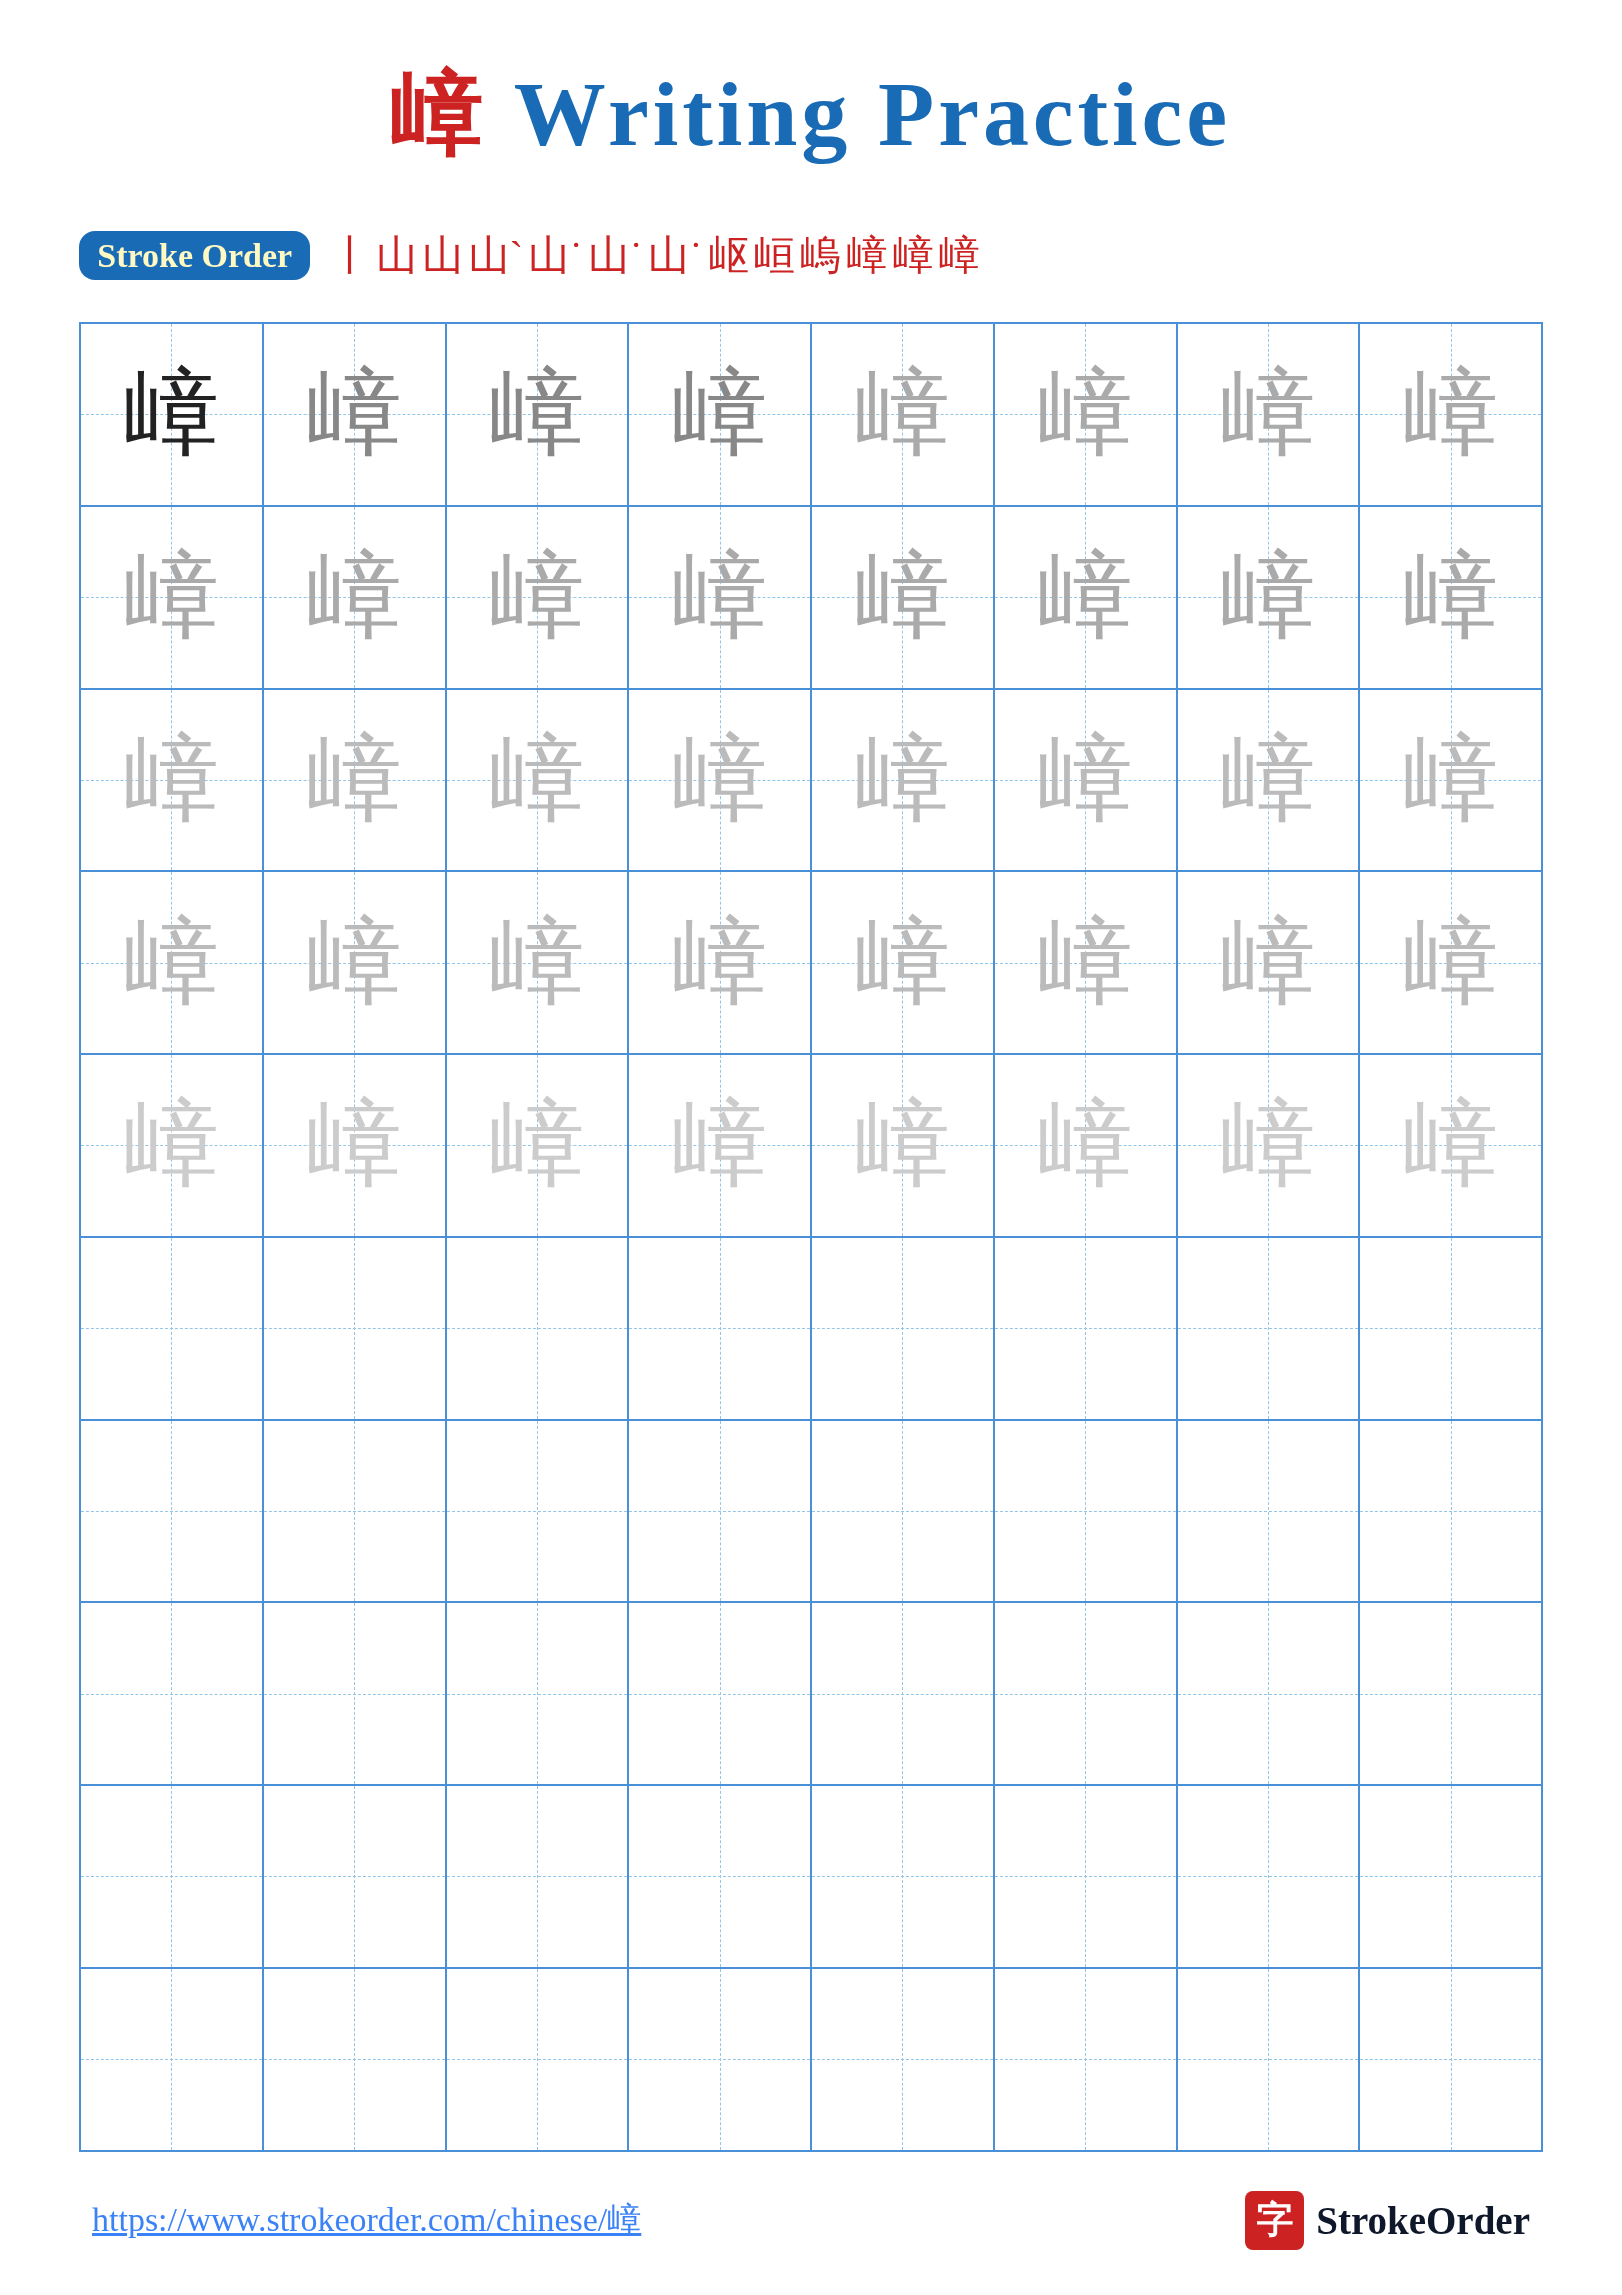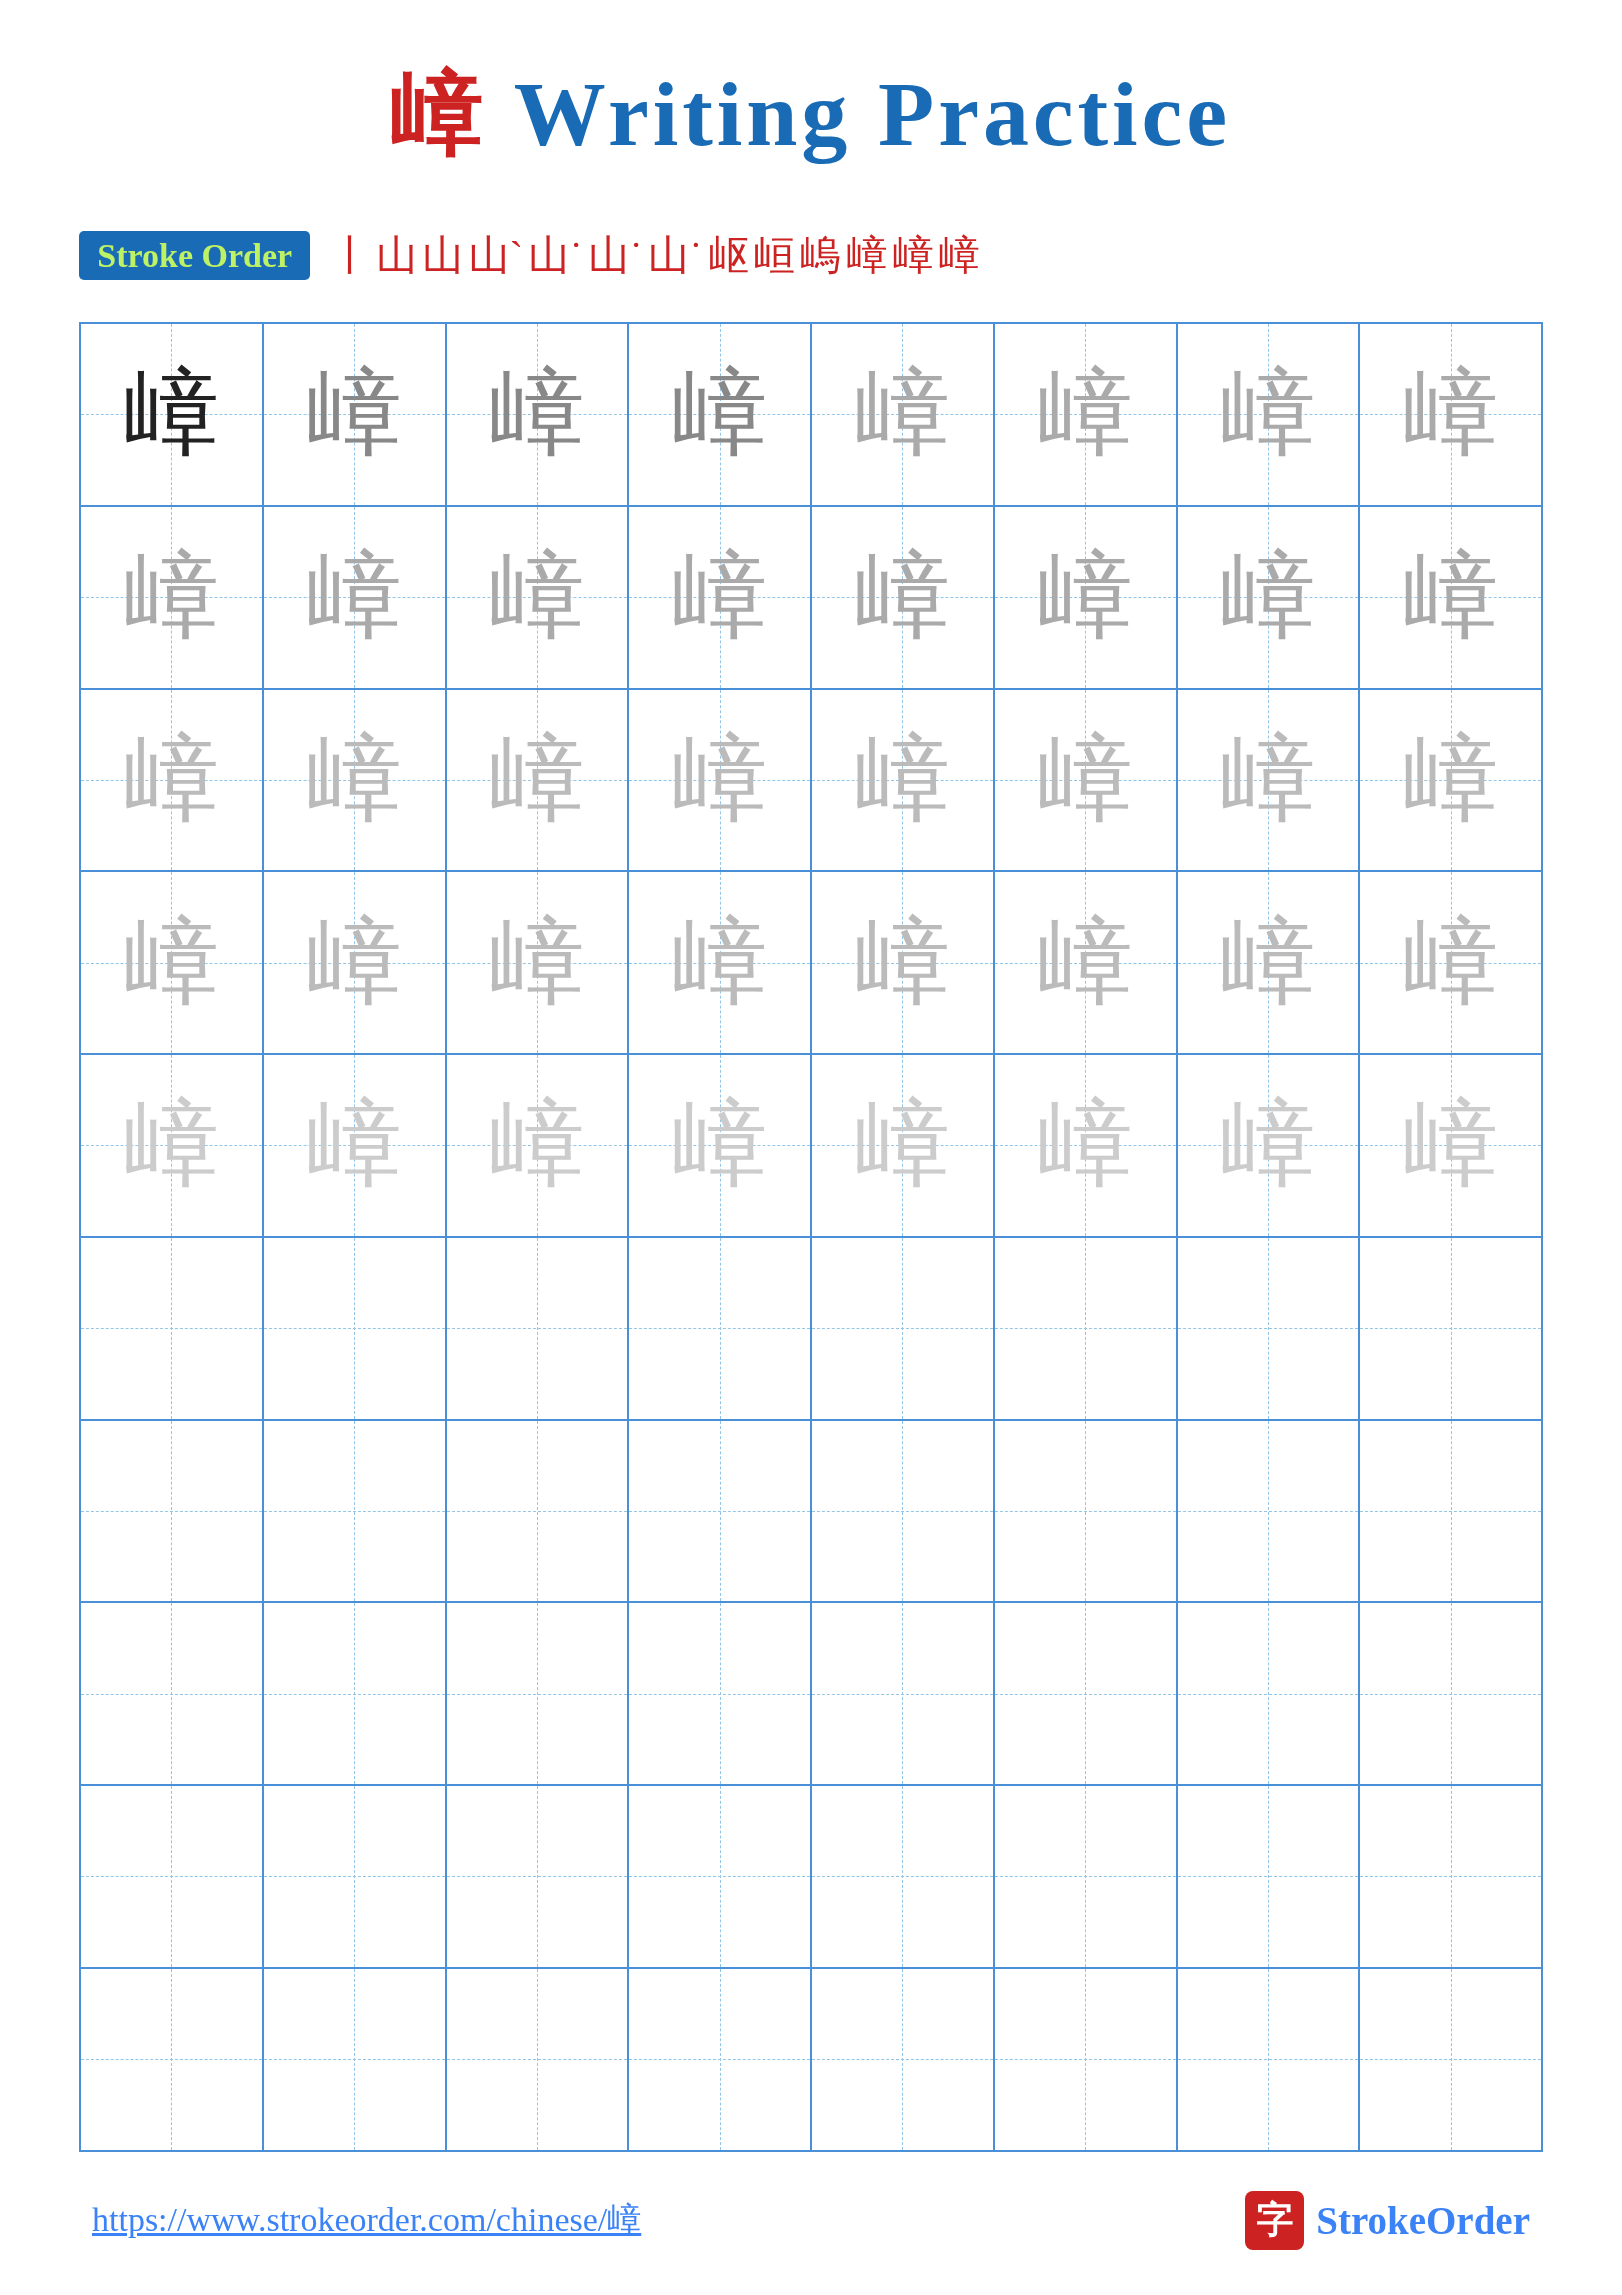--- a/index.html
+++ b/index.html
@@ -37,24 +37,24 @@
       width: 100%;
       display: flex;
       flex-wrap: wrap;
       align-items: center;
       margin-bottom: 39px;
       gap: 6.5px;
     }
 
     .stroke-order-badge {
       background: #1a6bb5;
-      color: #bef264;
+      color: #fef9c3;
       font-size: 34px;
       padding: 5.2px 18.3px;
-      border-radius: 5px;
+      border-radius: 16px;
       font-weight: bold;
       margin-right: 13px;
       white-space: nowrap;
     }
 
     .stroke-sequence {
       display: flex;
       flex-wrap: wrap;
       align-items: center;
       gap: 5.2px;
@@ -155,21 +155,21 @@
       align-items: center;
       justify-content: center;
       color: white;
       font-size: 37px;
       font-weight: bold;
     }
 
     .brand-name {
       font-size: 39px;
       font-weight: bold;
-      color: #3b82f6;
+      color: #0f172a;
     }
   </style>
 </head>
 <body>
 
 <div class="page">
 
   <h1 class="title">
     <span class="title-char">嶂</span><span> Writing Practice</span>
   </h1>

